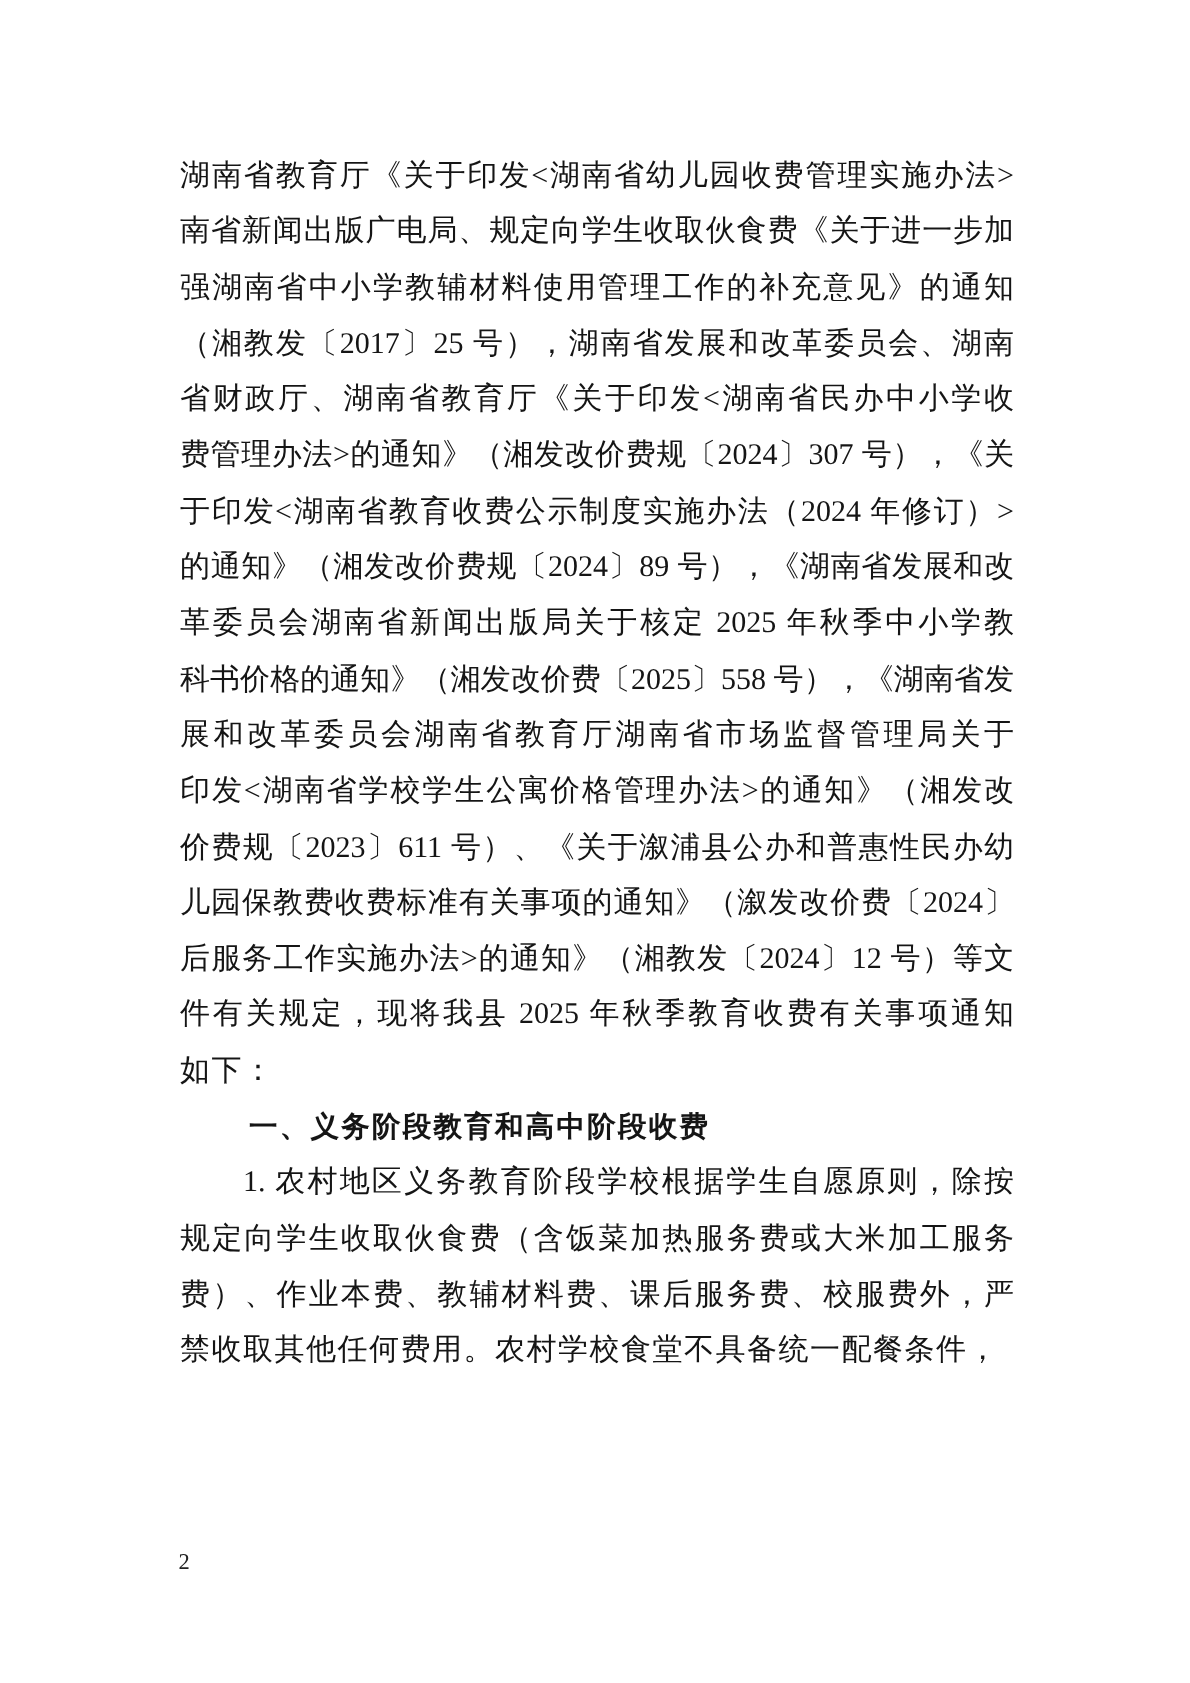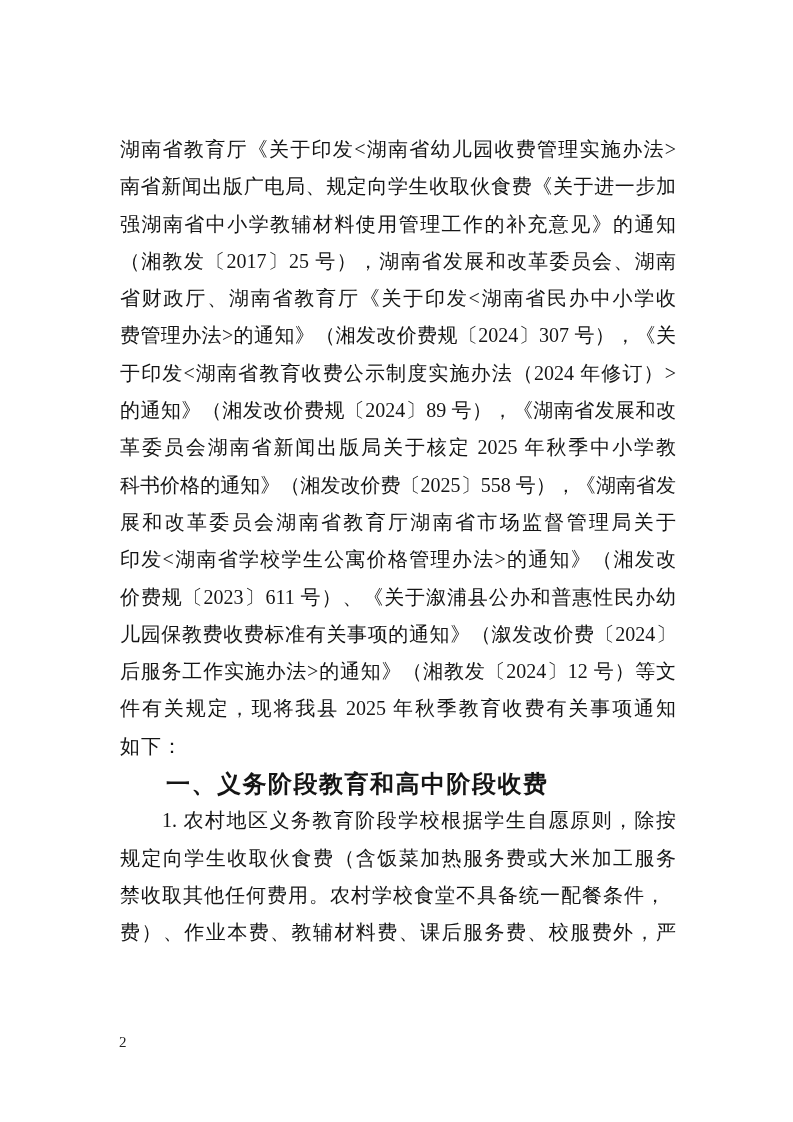--- a/index.html
+++ b/index.html
@@ -11,41 +11,40 @@
     overflow: hidden;
     font-family: "Liberation Serif", "DejaVu Serif", serif;
     color: #151515;
   }
   .textblock {
     position: absolute;
     left: 120px;
     top: 99px;
     width: 556px;
     font-size: 20px;
-    margin-top: 32px;
   }
   .line {
     height: 37.3px;
     line-height: 37.3px;
     text-align: justify;
     text-align-last: justify;
     overflow: hidden;
   }
   .line.natural {
     text-align: center;
     text-align-last: left;
     letter-spacing: 1px;
   }
   .line.indent {
     text-indent: 42px;
   }
   .line.heading {
     font-family: "Liberation Sans", "DejaVu Sans", sans-serif;
     font-weight: bold;
-    font-size: 24px;
+    font-size: 19px;
     text-align: left;
     text-align-last: left;
     text-indent: 46px;
     letter-spacing: 1.5px;
   }
   .pagenum {
     position: absolute;
     left: 119px;
     top: 1031px;
     font-size: 15px;
@@ -72,17 +71,17 @@
     <div class="line">展和改革委员会湖南省教育厅湖南省市场监督管理局关于</div>
     <div class="line">印发&lt;湖南省学校学生公寓价格管理办法&gt;的通知》（湘发改</div>
     <div class="line">价费规〔2023〕611 号）、《关于溆浦县公办和普惠性民办幼</div>
     <div class="line">儿园保教费收费标准有关事项的通知》（溆发改价费〔2024〕</div>
     <div class="line">后服务工作实施办法&gt;的通知》（湘教发〔2024〕12 号）等文</div>
     <div class="line">件有关规定，现将我县 2025 年秋季教育收费有关事项通知</div>
     <div class="line natural">如下：</div>
     <div class="line heading">一、义务阶段教育和高中阶段收费</div>
     <div class="line indent">1. 农村地区义务教育阶段学校根据学生自愿原则，除按</div>
     <div class="line">规定向学生收取伙食费（含饭菜加热服务费或大米加工服务</div>
+    <div class="line">费）、作业本费、教辅材料费、课后服务费、校服费外，严</div>
     <div class="line natural">禁收取其他任何费用。农村学校食堂不具备统一配餐条件，</div>
-    <div class="line">费）、作业本费、教辅材料费、课后服务费、校服费外，严</div>
   </div>
   <div class="pagenum">2</div>
 </div>
 
 </body></html>

